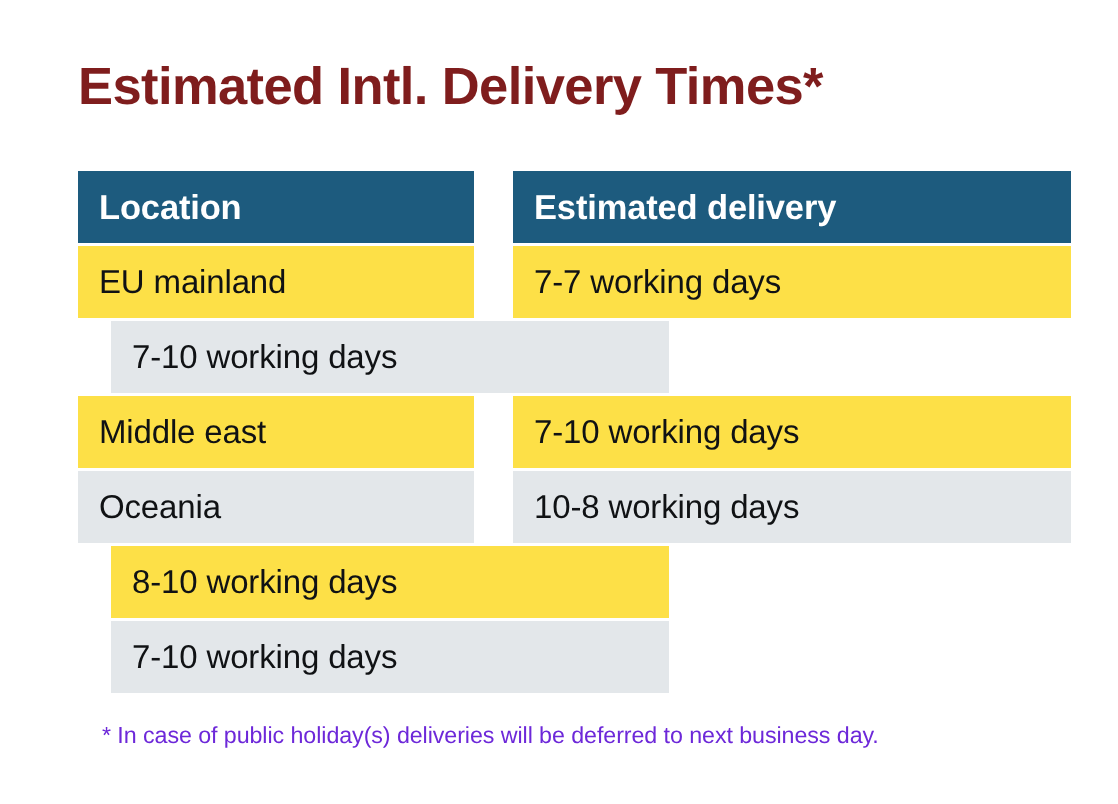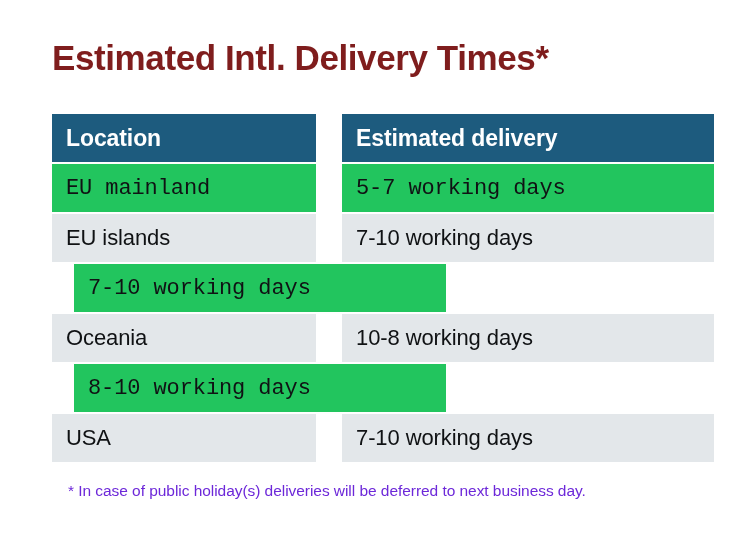--- a/index.html
+++ b/index.html
@@ -67,21 +67,21 @@
   .col-location  { width: 264px; flex: 0 0 264px; }
   .col-delivery  { width: 372px; flex: 0 0 372px; margin-left: 22px; }
 
   .row-header .cell {
     background: #1d5b7e;
     color: #ffffff;
     font-weight: bold;
     font-size: 23px;
   }
 
-  .row-odd .cell  { background: #22c55e; font-family: Liberation Mono, monospace; }
+  .row-odd .cell  { background: #fde047; }
   .row-even .cell { background: #e3e7ea; }
 
   
   .footnote {
     position: absolute;
     left: 68px;
     top: 481px;
     font-size: 15.5px;
     color: #6d28d9;
     letter-spacing: -0.05px;
@@ -98,43 +98,42 @@
 
   <div class="table">
 
     <div class="row row-header">
       <div class="cell col-location">Location</div>
       <div class="cell col-delivery">Estimated delivery</div>
     </div>
 
     <div class="row row-odd">
       <div class="cell col-location">EU mainland</div>
-      <div class="cell col-delivery">5-7 working days</div>
+      <div class="cell col-delivery">7-7 working days</div>
     </div>
 
     <div class="row row-even">
-      <div class="cell col-location">EU islands</div>
       <div class="cell col-delivery">7-10 working days</div>
     </div>
 
     <div class="row row-odd">
+      <div class="cell col-location">Middle east</div>
       <div class="cell col-delivery">7-10 working days</div>
     </div>
 
     <div class="row row-even">
       <div class="cell col-location">Oceania</div>
       <div class="cell col-delivery">10-8 working days</div>
     </div>
 
     <div class="row row-odd">
       <div class="cell col-delivery">8-10 working days</div>
     </div>
 
     <div class="row row-even">
-      <div class="cell col-location">USA</div>
       <div class="cell col-delivery">7-10 working days</div>
     </div>
 
   </div>
 
   <div class="footnote">* In case of public holiday(s) deliveries will be deferred to next business day.</div>
 
 </div>
 
 </body></html>

